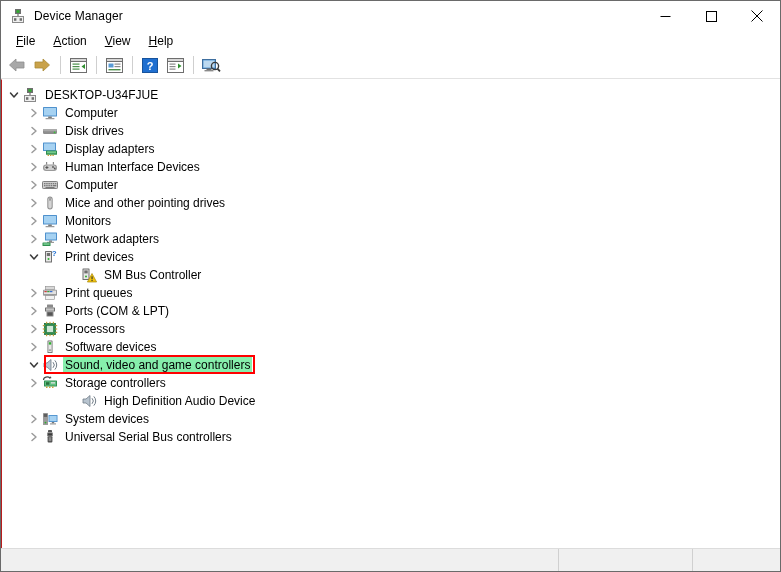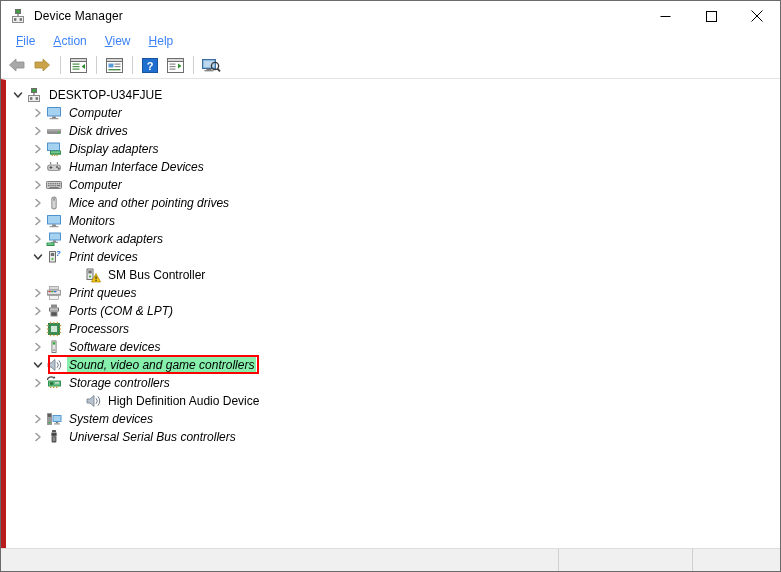--- a/index.html
+++ b/index.html
@@ -72,21 +72,21 @@
   .menubar {
     height: 21px;
     min-height: 21px;
     background: #ffffff;
     display: flex;
     align-items: center;
     padding-left: 7px;
   }
   .menu-item {
     font-size: 12px;
-    color: #3b82f6;
+    color: #000000;
     padding: 2px 8px 2px 8px;
     margin-right: 2px;
     line-height: 15px;
     white-space: nowrap;
   }
   .menu-item u { text-decoration: underline; }
 
   
   .toolbar {
     height: 26px;
@@ -110,21 +110,21 @@
     width: 1px;
     height: 18px;
     background: #cfcfcf;
     margin: 0 5px;
   }
 
   
   .content {
     flex: 1 1 auto;
     background: #ffffff;
-    border-left: 5px solid #b91c1c;
+    border-left: 1px solid #b91c1c;
     border-right: 1px solid #ffffff;
     border-top: 1px solid #ffffff;
     position: relative;
     overflow: hidden;
   }
   .tree {
     position: absolute;
     top: 1px; left: 0; right: 0; bottom: 0;
     padding-top: 5px;
   }
@@ -152,21 +152,21 @@
   .ico {
     width: 16px;
     height: 16px;
     flex: 0 0 auto;
     margin-right: 5px;
     position: relative;
   }
 
   
   .lvl0 { padding-left: 4px; }
-  .lvl1 { padding-left: 24px; font-style: italic; }
+  .lvl1 { padding-left: 24px; }
   .lvl2 { padding-left: 63px; }
 
   
   .row.selected .label {
     background: #86efac;
   }
   
   .row.annotated::after {
     content: "";
     position: absolute;

